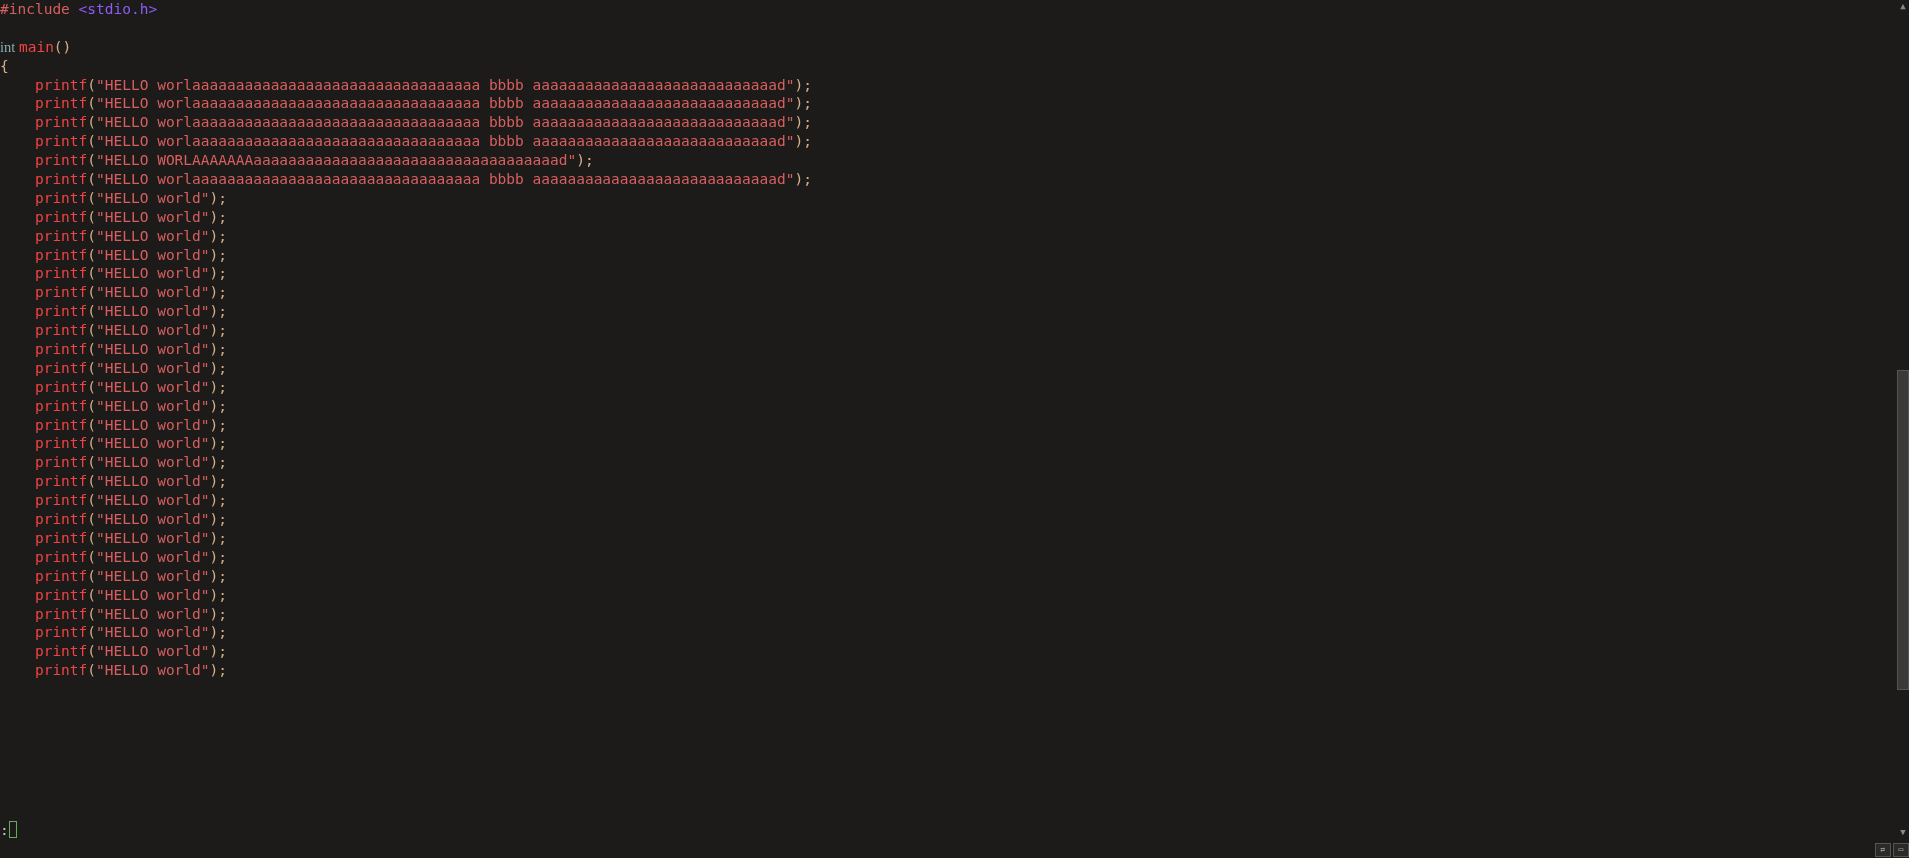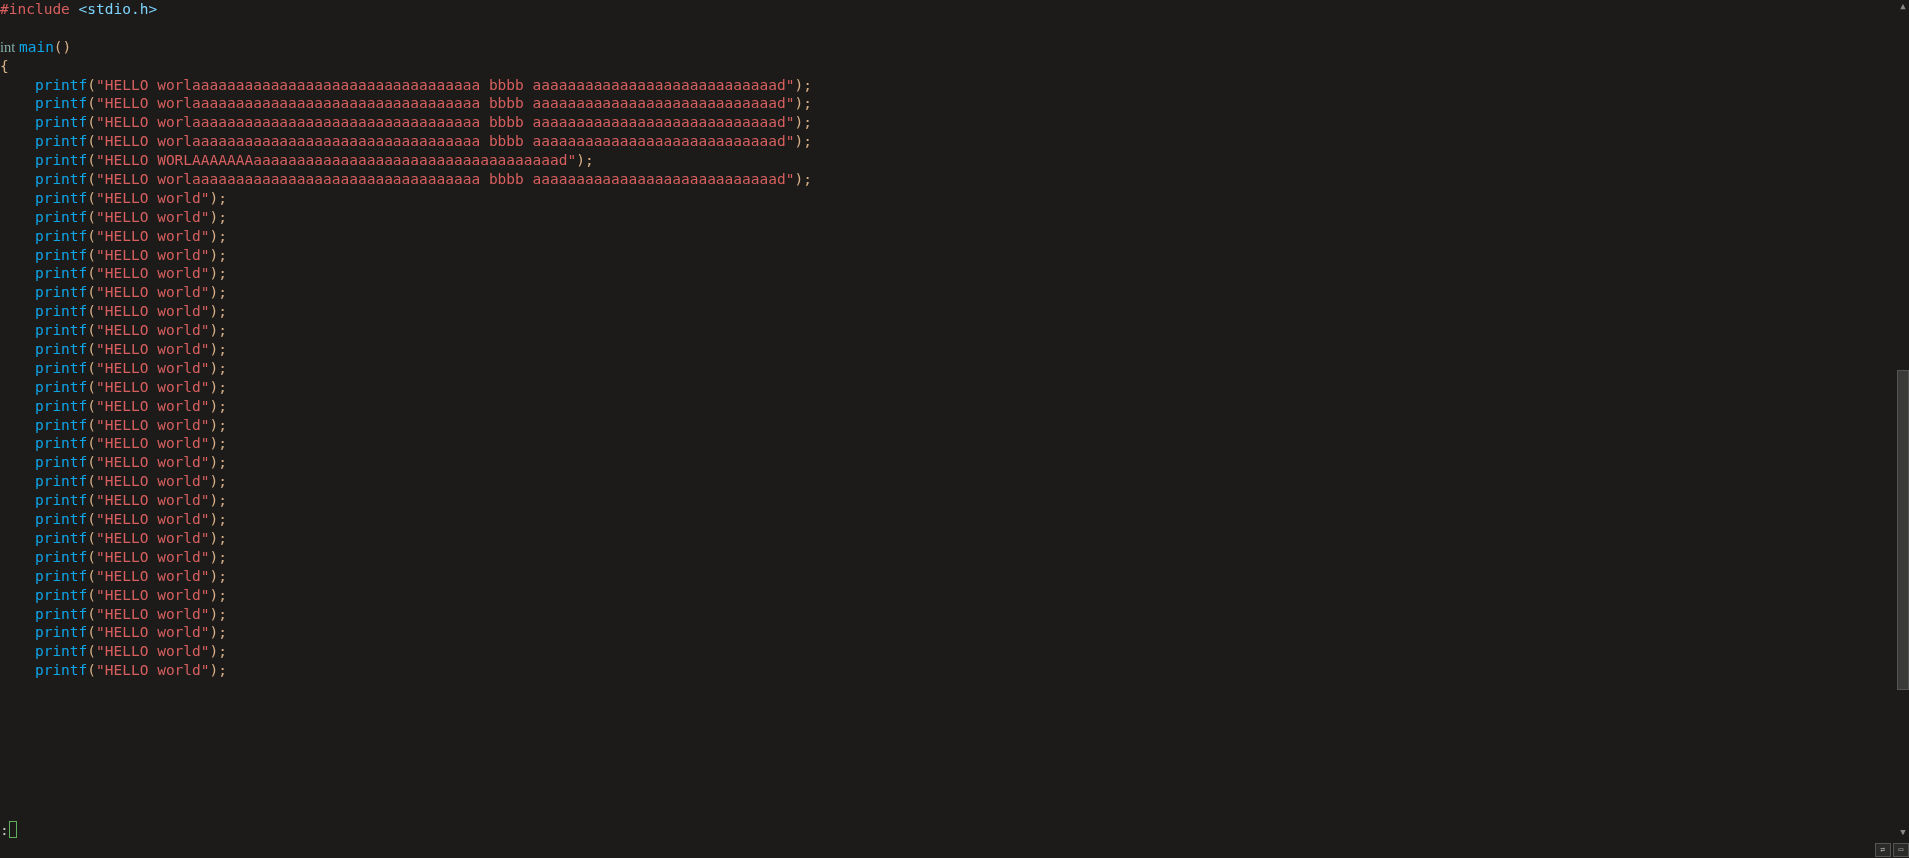--- a/index.html
+++ b/index.html
@@ -20,23 +20,23 @@
   .editor {
     position: absolute;
     top: 0; left: 0; right: 12px; bottom: 0;
     white-space: pre;
     overflow: hidden;
   }
   .line {
     height: 18.9px;
   }
   .preproc   { color: #d75f5f; }  
-  .header    { color: #7dd3fc; margin-top: 40px; }  
+  .header    { color: #8b5cf6; margin-top: 40px; }  
   .type      { color: #87afaf; font-family: Liberation Serif, serif; }  
-  .func      { color: #0ea5e9; }  
+  .func      { color: #ef4444; }  
   .paren     { color: #d7af87; }  
   .brace     { color: #d7af87; }
   .string    { color: #d75f5f; }
   .blank     { color: #c8c8c8; }
 
   .status {
     position: absolute;
     left: 0;
     bottom: 18px;
     height: 18.9px;

